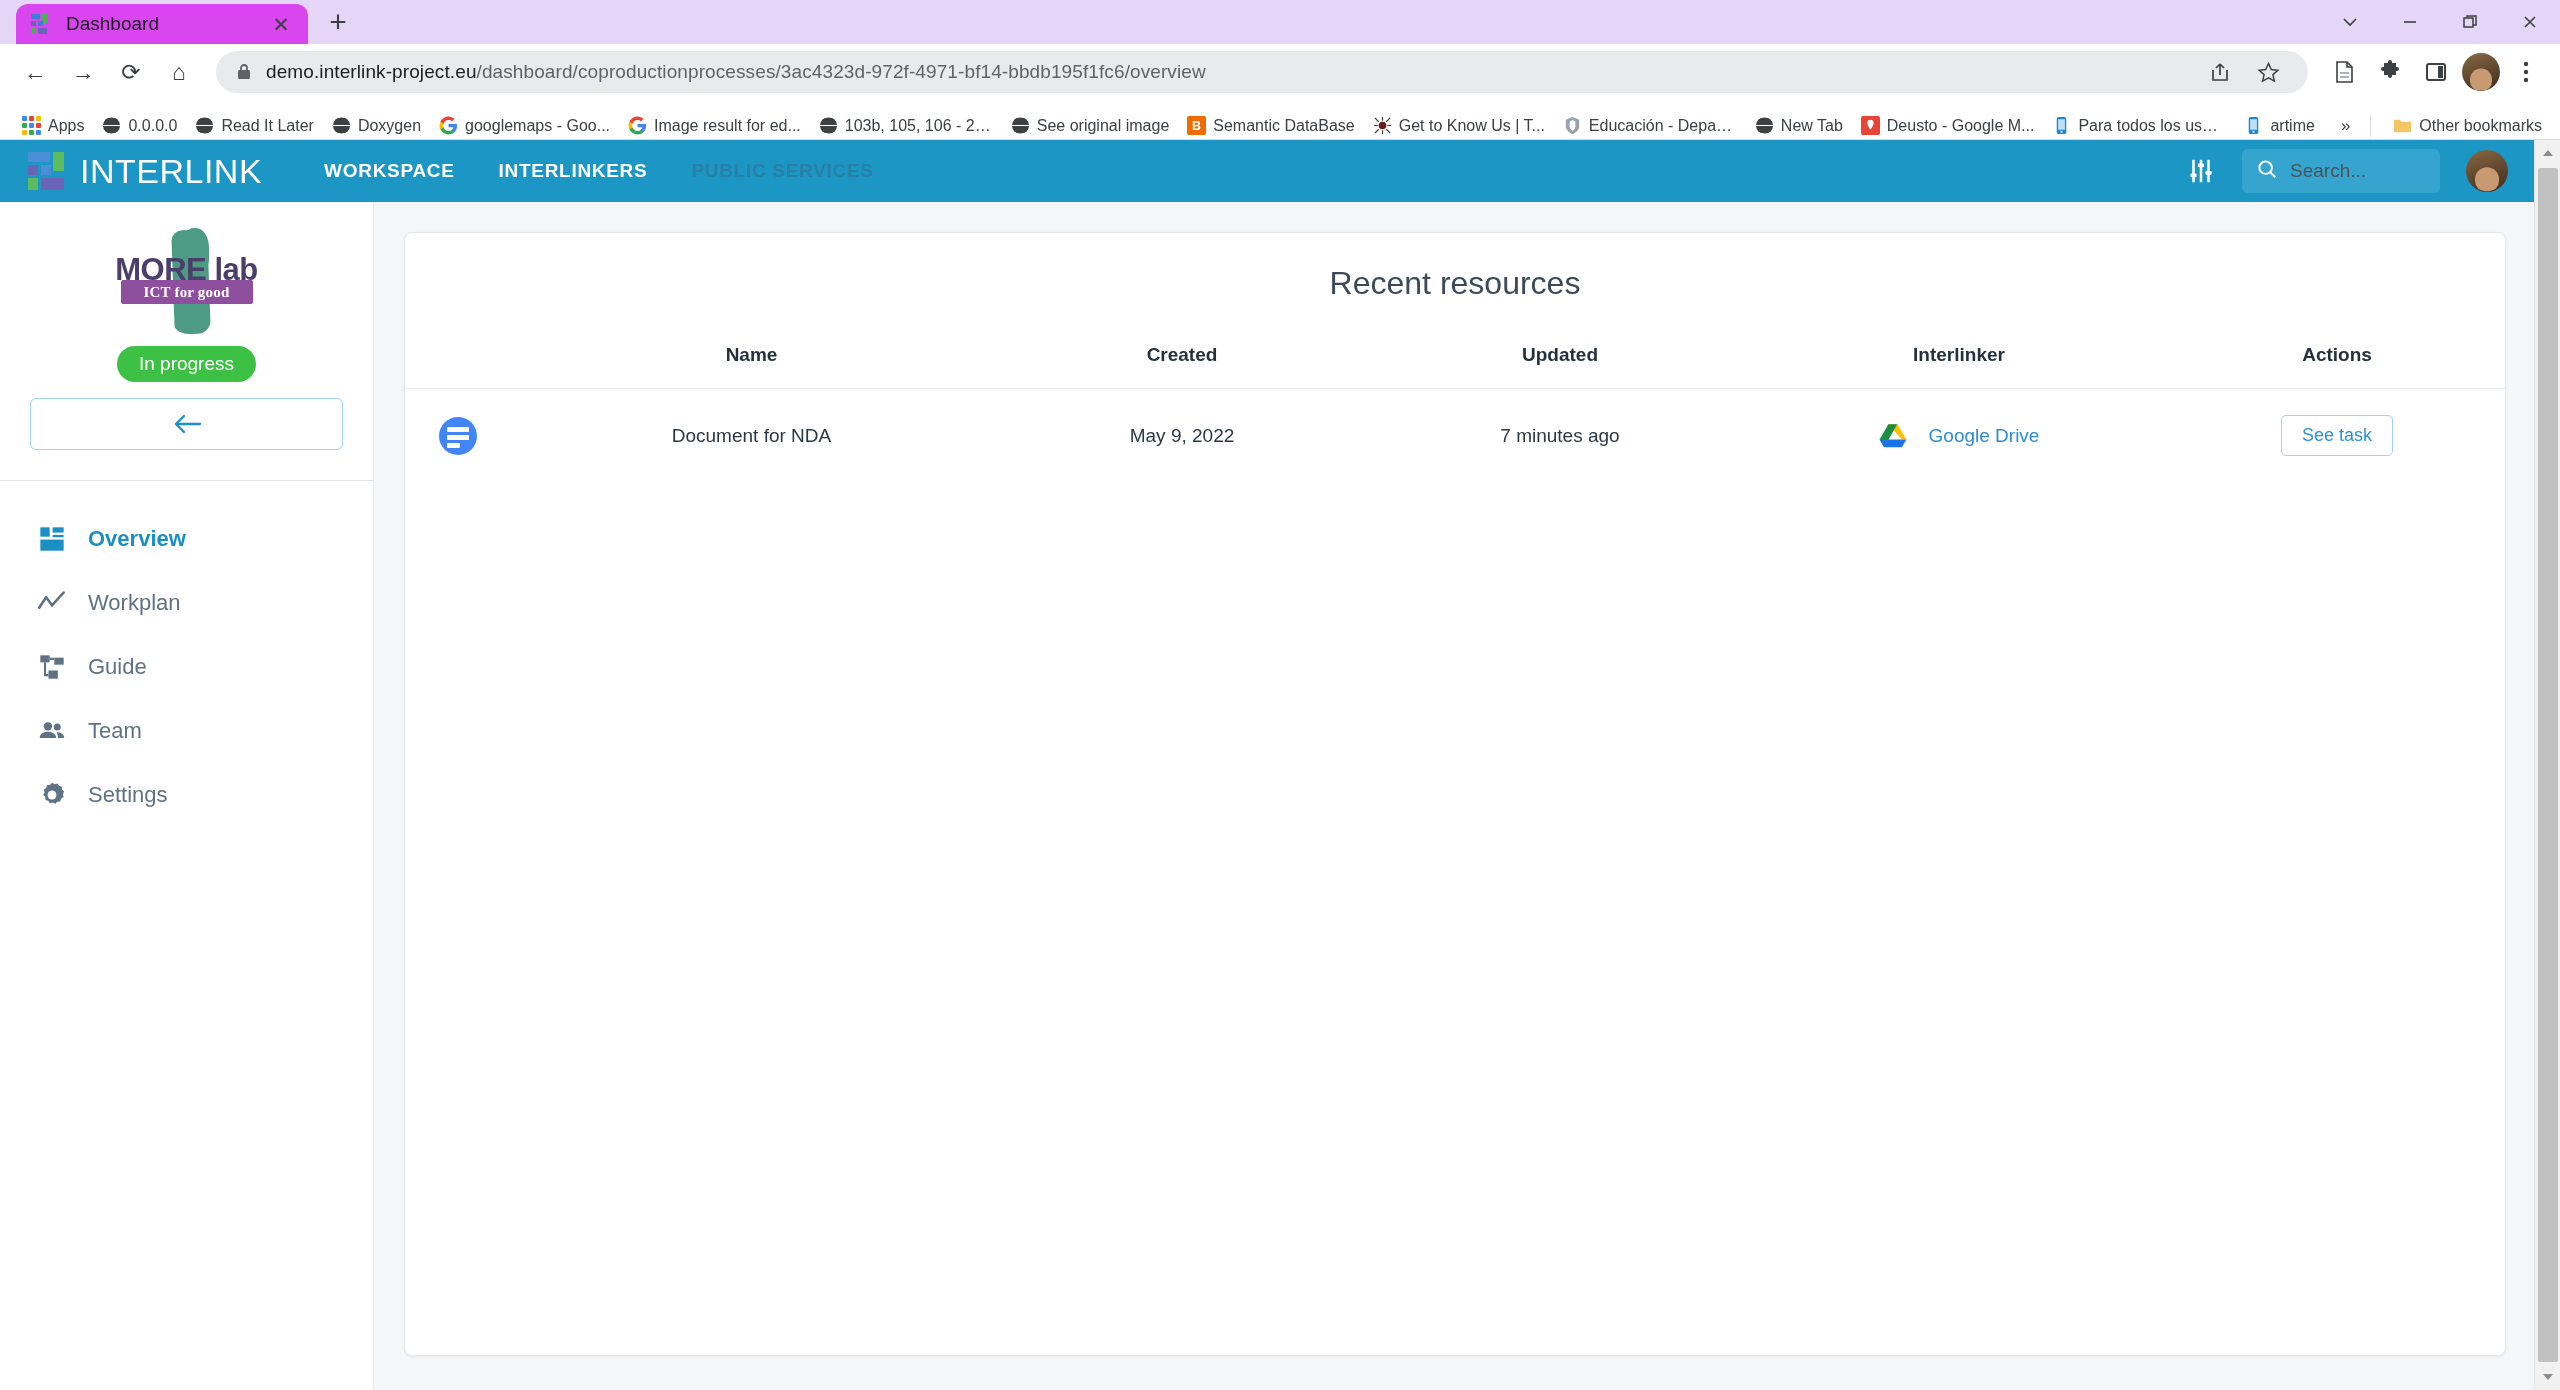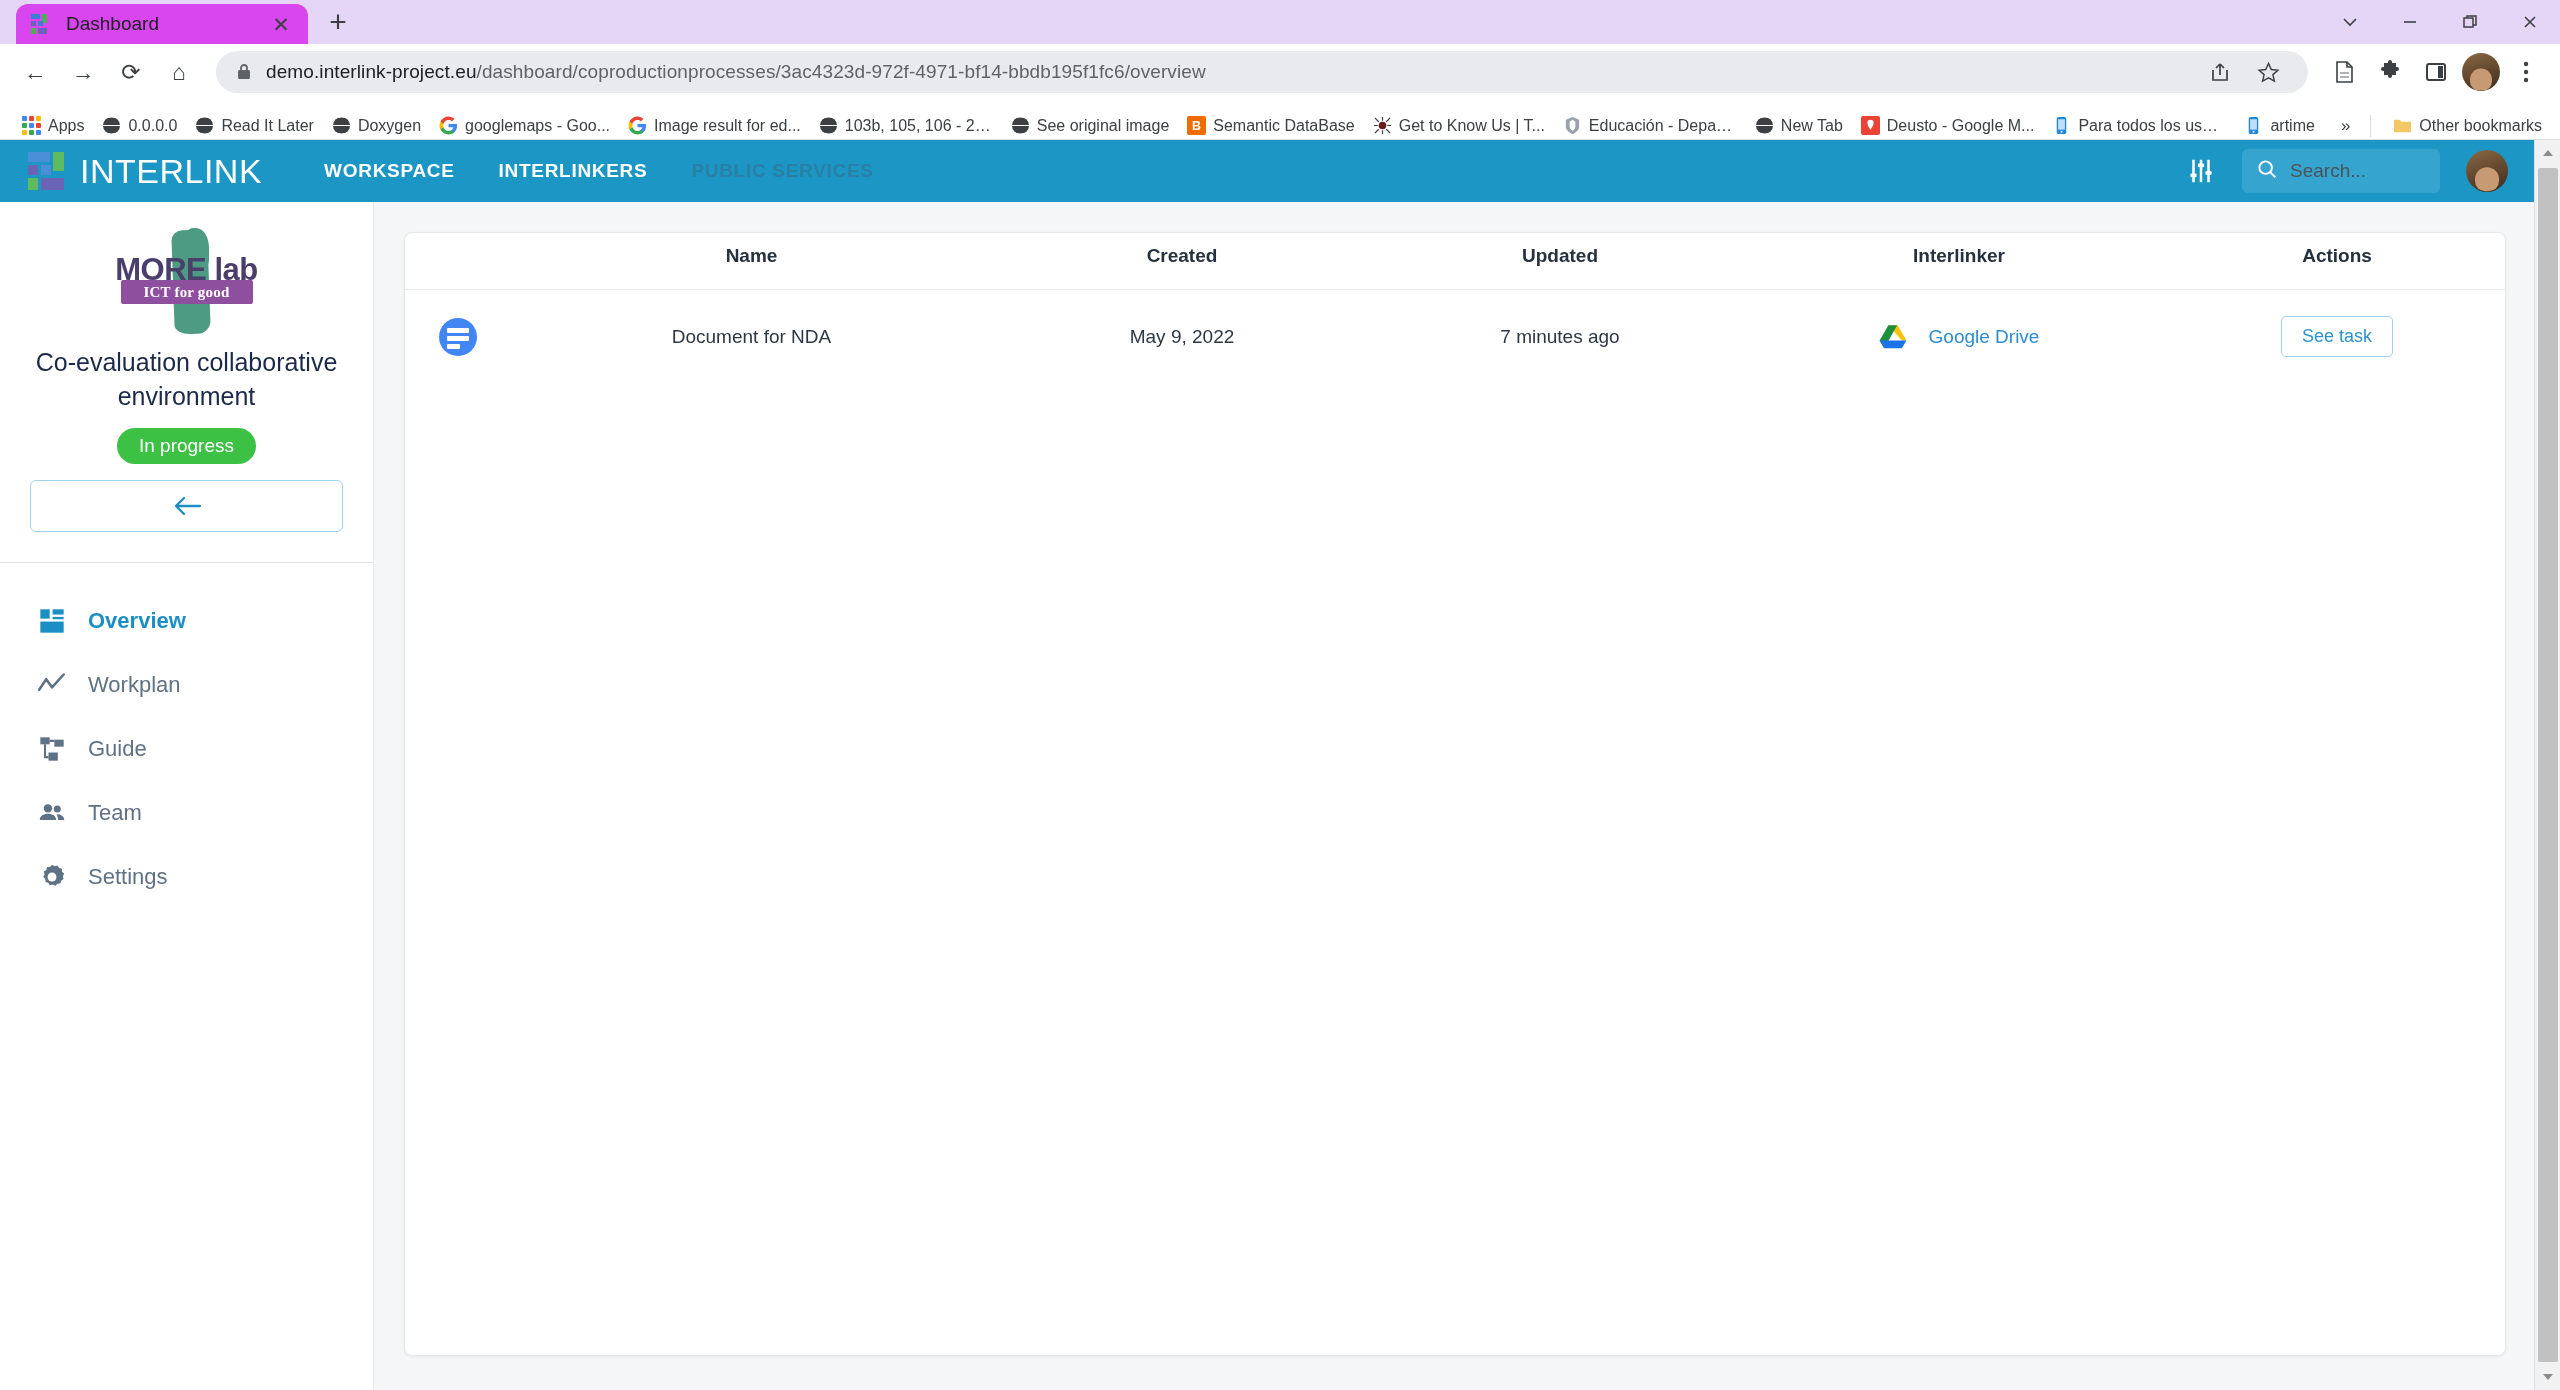--- a/index.html
+++ b/index.html
@@ -541,21 +541,20 @@
         <div class="sidebar">
           <div class="morelab-logo">
             <span class="ml-brush"></span>
             <span class="ml-brush2"></span>
             <span class="ml-text">MORE lab</span>
             <span class="ml-band">
               <span>ICT for good</span>
             </span>
           </div>
 
-          <div class="proc-title">Co-evaluation collaborative environment</div>
           <div class="status-badge">In progress</div>
 
           <div class="back-btn">
             <svg width="34" height="26" viewBox="0 0 34 26">
               <path d="M30 13 H6 M14 5 L6 13 L14 21" stroke="#1b8fc4" stroke-width="2.3" fill="none" stroke-linecap="round" stroke-linejoin="round"></path>
             </svg>
           </div>
 
           <div class="side-divider"></div>
 
@@ -598,20 +597,21 @@
                 <path d="M12 1.6 l2.3 1.1 2.4 -.6 1.4 2.1 2.4 .7 .1 2.5 1.8 1.7 -1.1 2.3 .6 2.4 -2.1 1.4 -.7 2.4 -2.5 .1 -1.7 1.8 -2.3 -1.1 -2.4 .6 -1.4 -2.1 -2.4 -.7 -.1 -2.5 -1.8 -1.7 1.1 -2.3 -.6 -2.4 2.1 -1.4 .7 -2.4 2.5 -.1 Z" fill="#5f7184"></path>
                 <circle cx="12" cy="12" r="3.8" fill="#ffffff"></circle>
               </svg>
               <span>Settings</span>
             </div>
           </div>
         </div>
 
         <div class="main">
           <div class="card">
+            <div class="card-title">Recent resources</div>
             <table class="res">
               <thead>
                 <tr>
                   <th class="c-icon"></th>
                   <th style="width:23%">Name</th>
                   <th style="width:18%">Created</th>
                   <th style="width:18%">Updated</th>
                   <th style="width:20%">Interlinker</th>
                   <th style="width:16%">Actions</th>
                 </tr>

